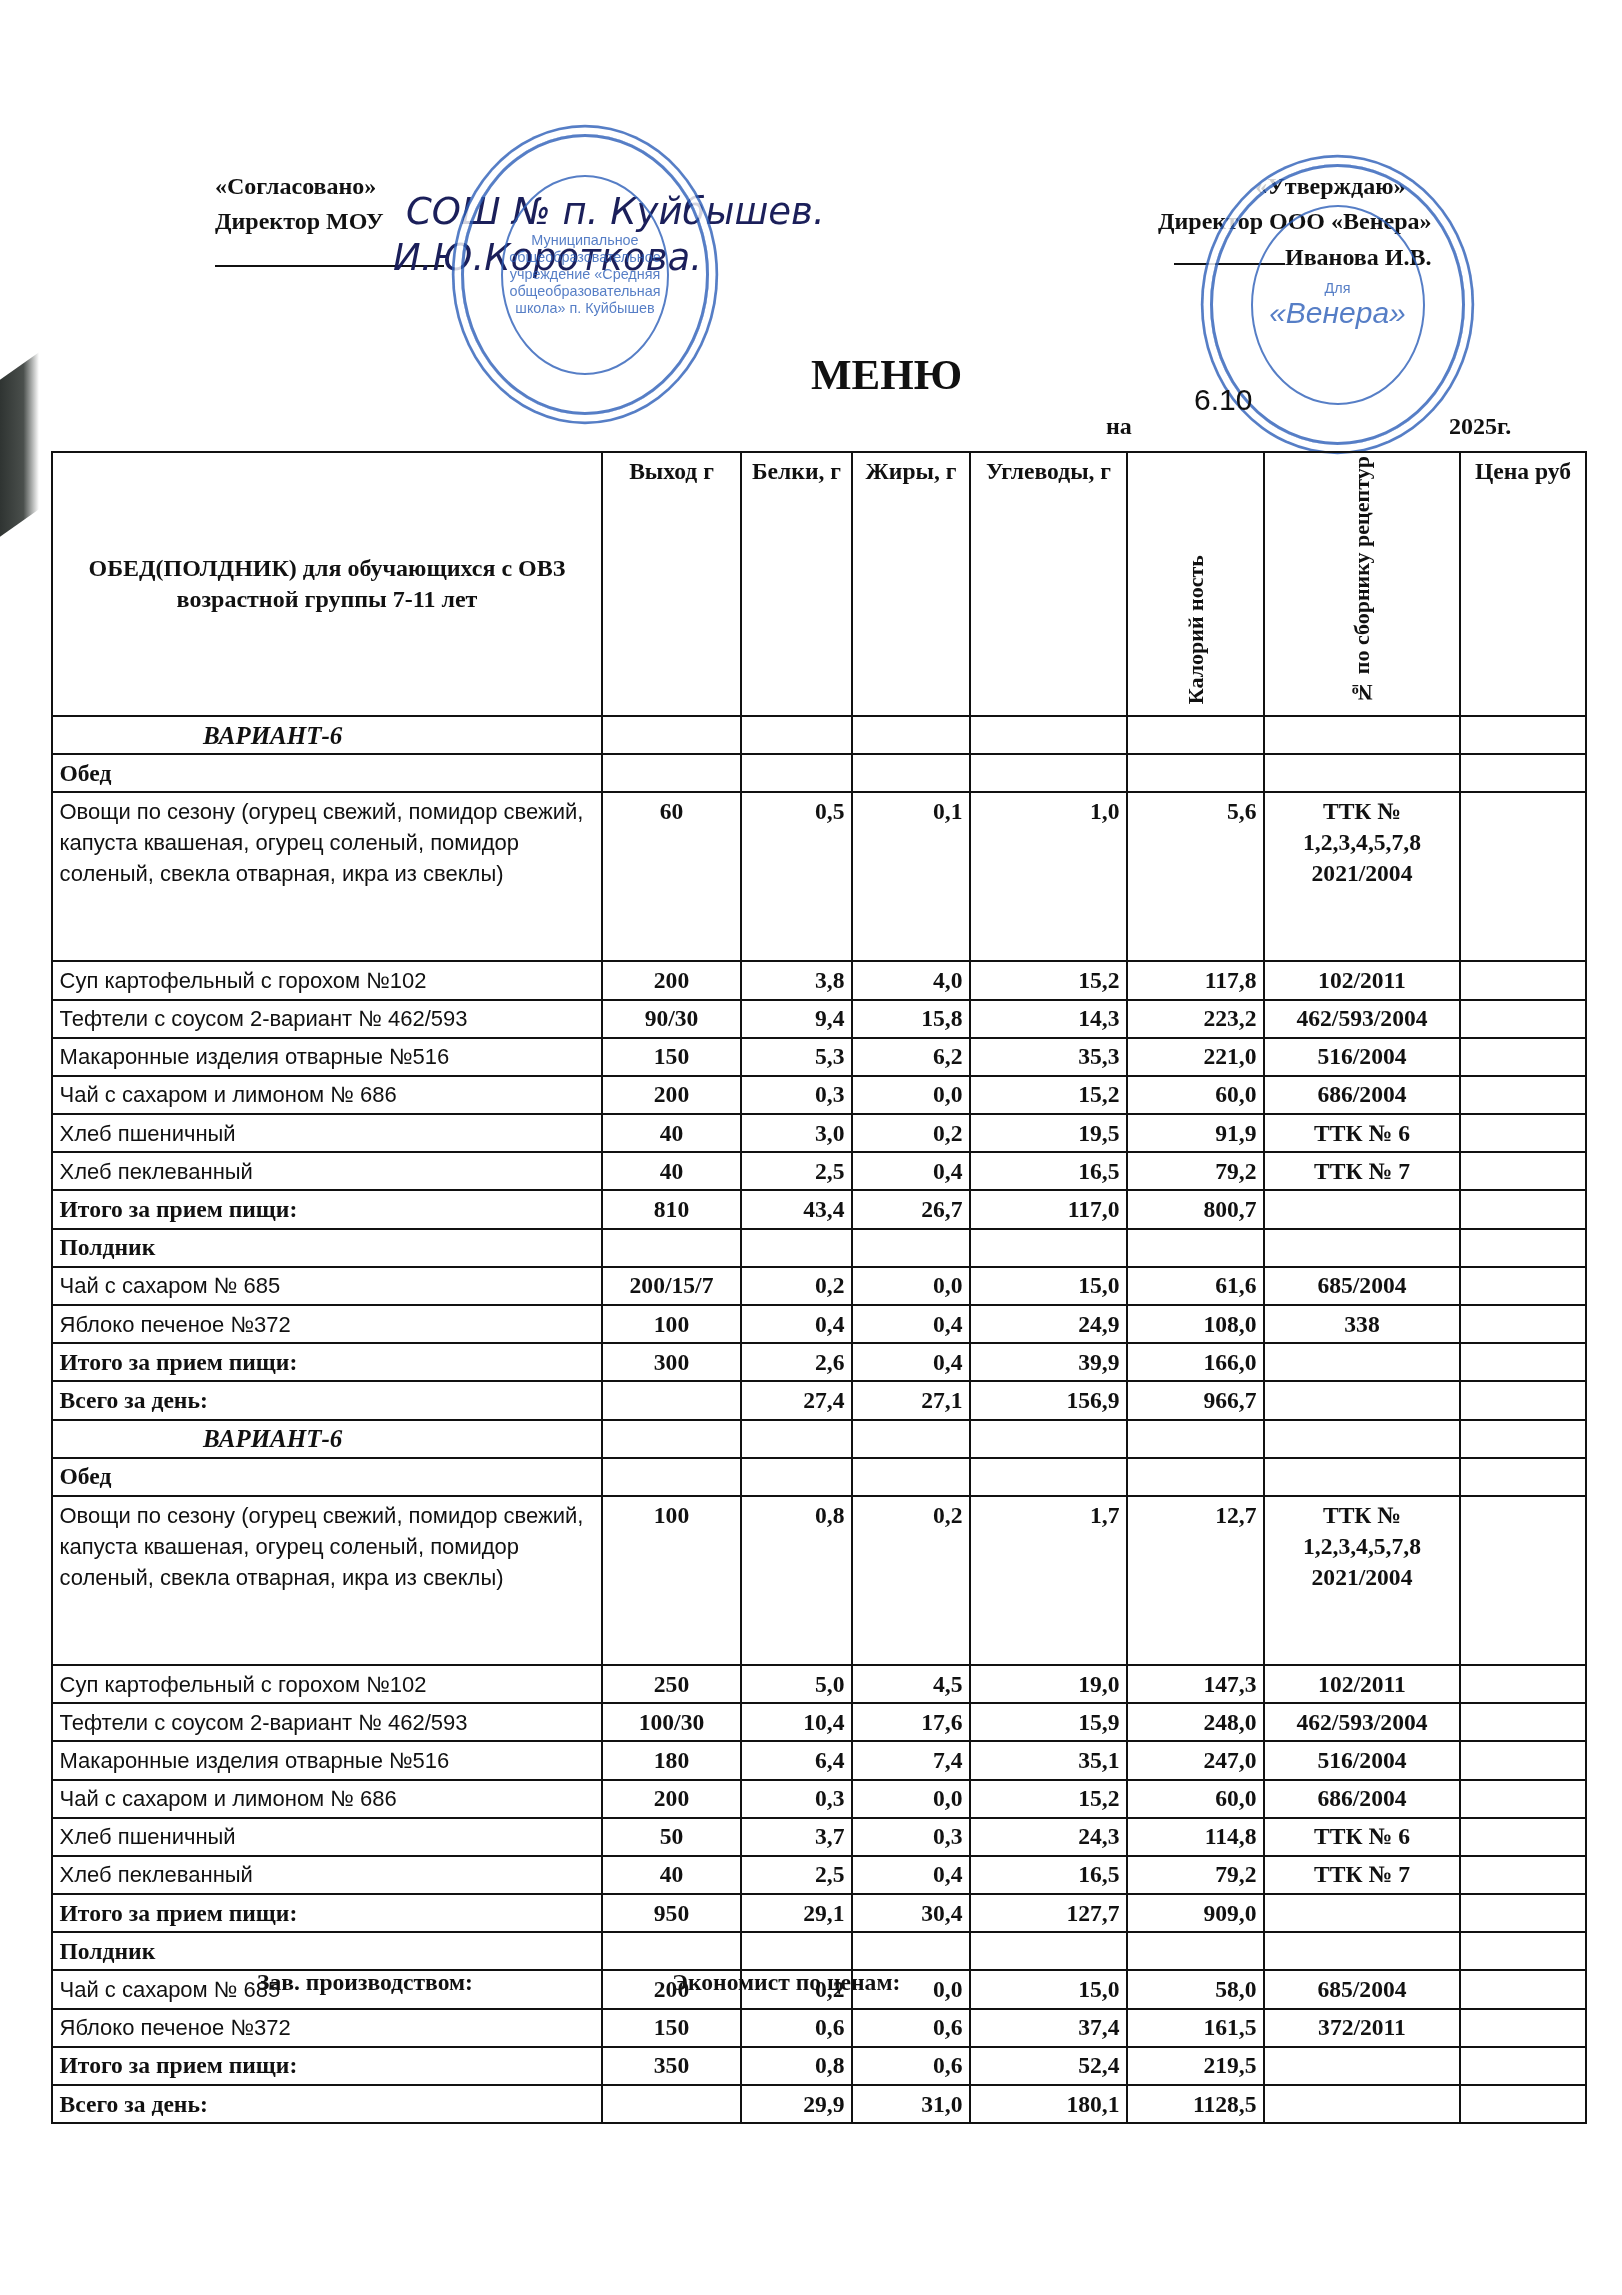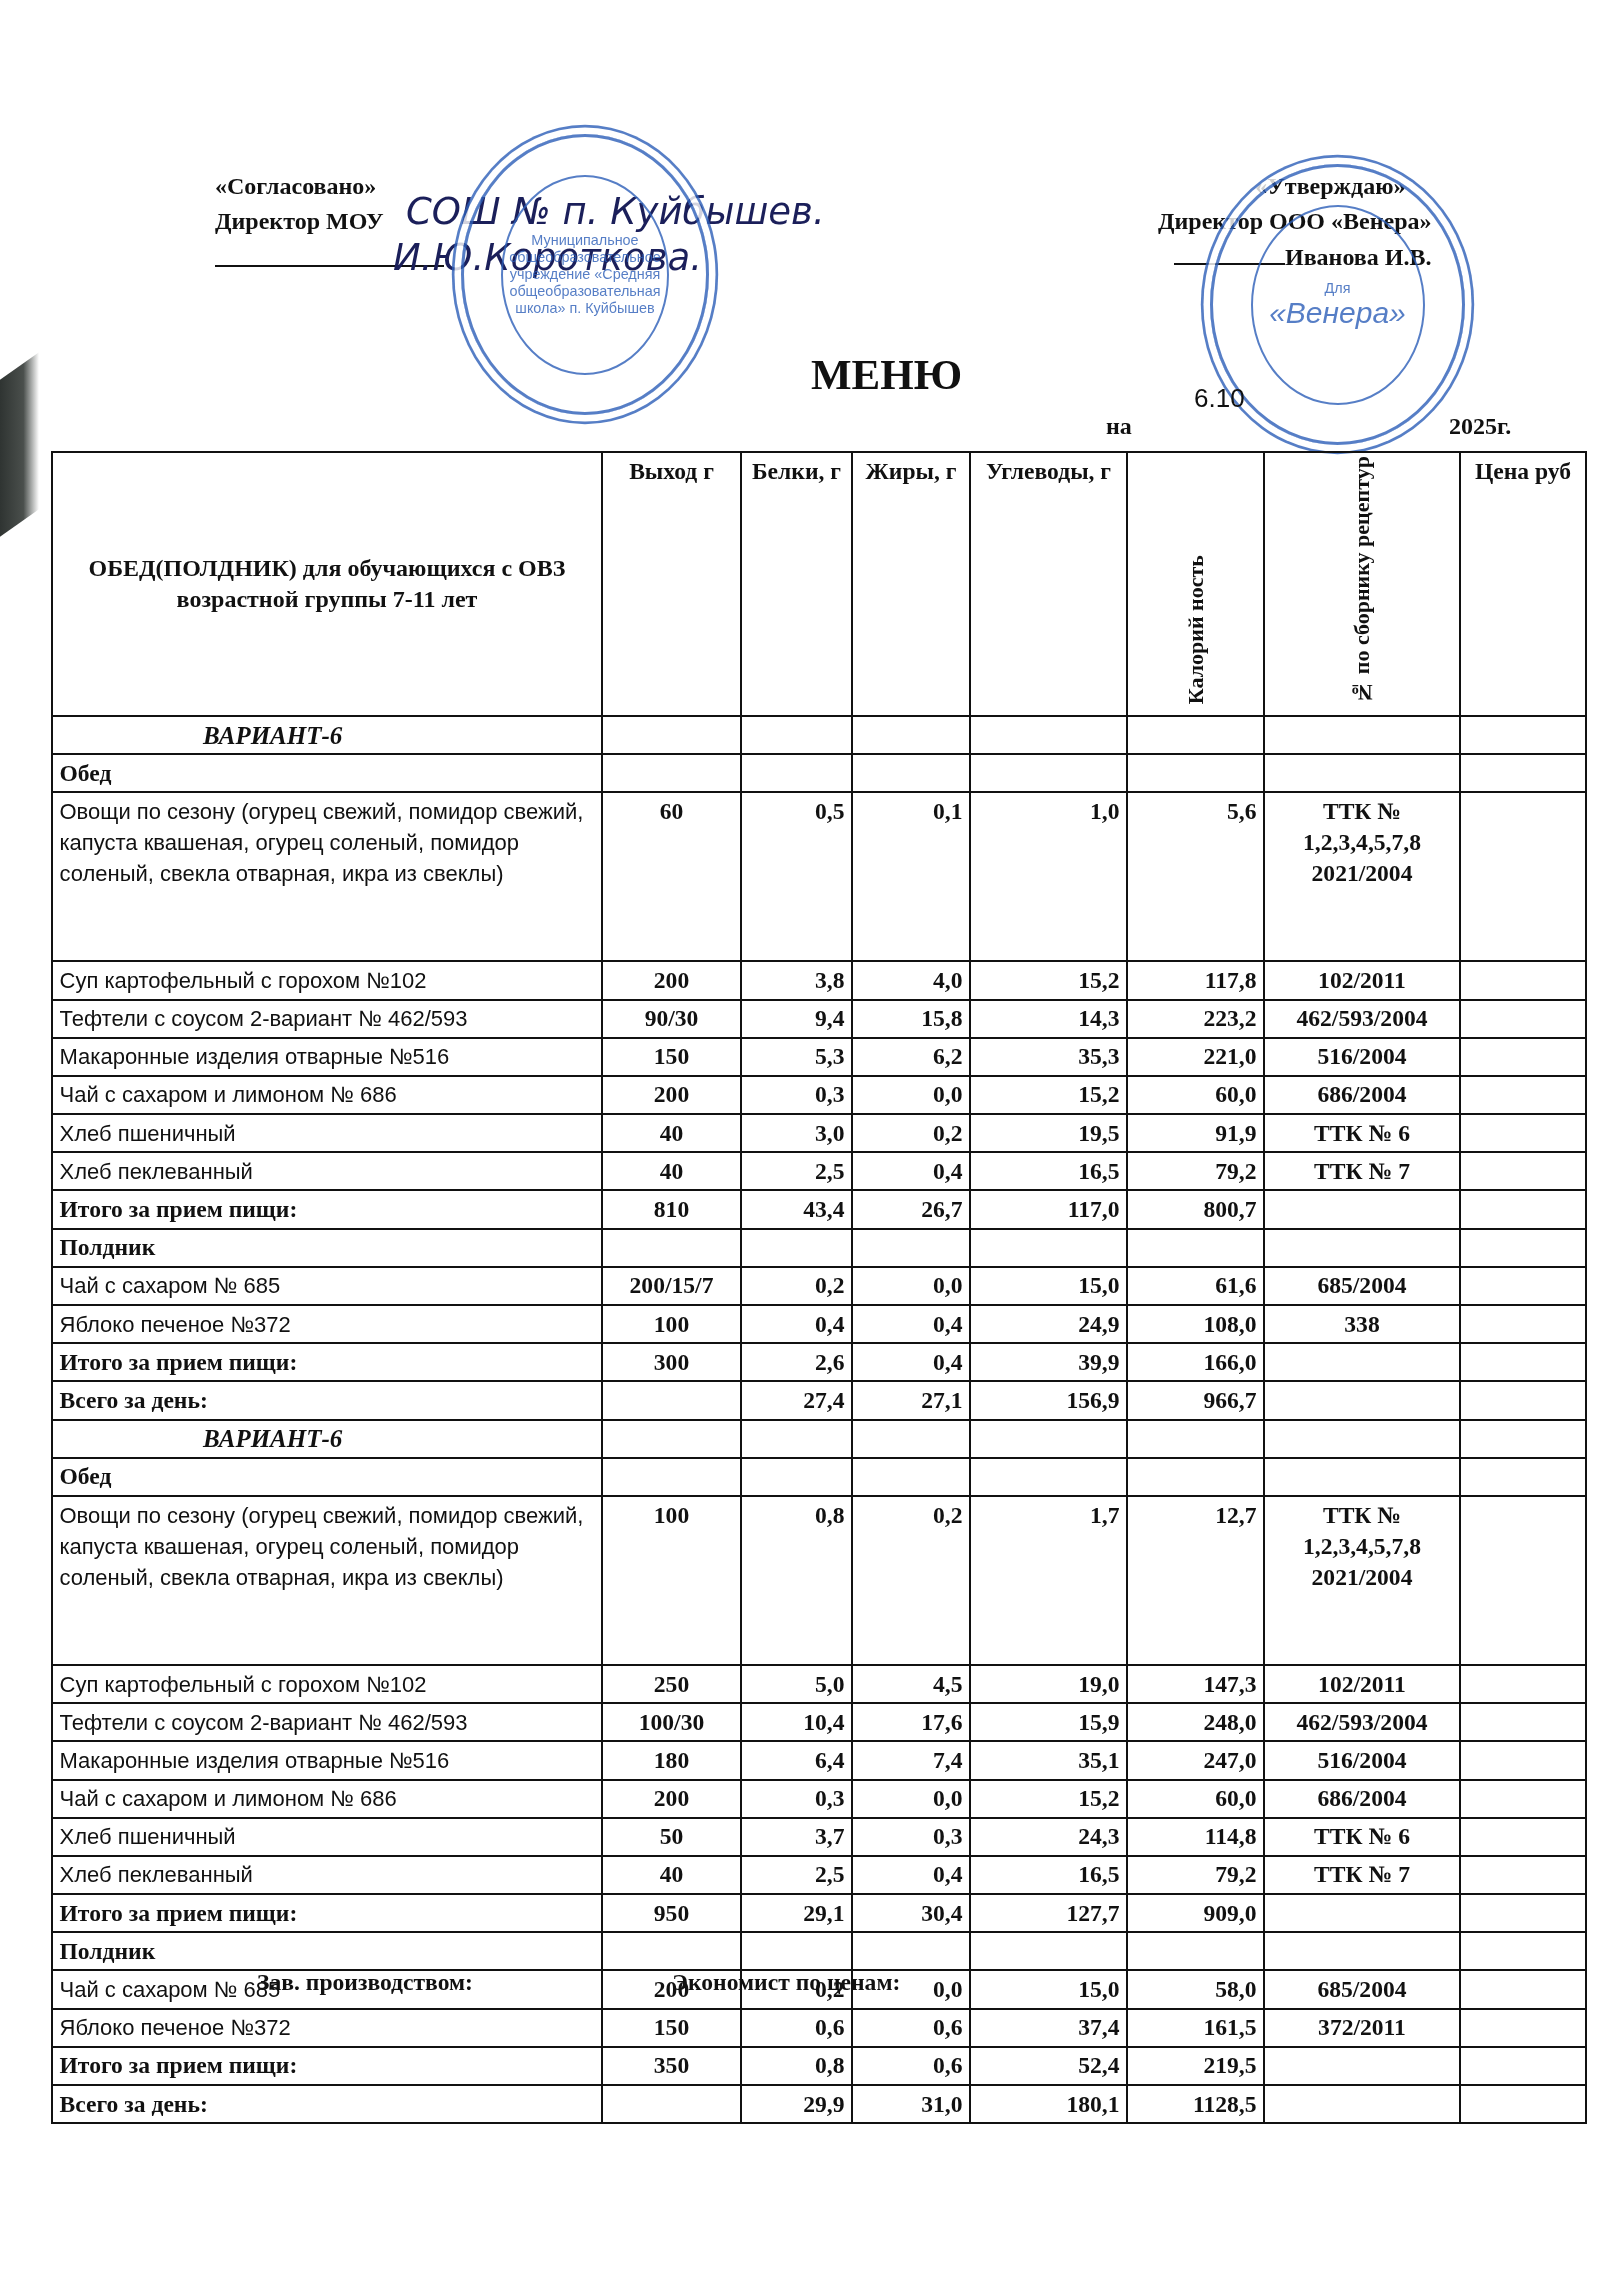--- a/index.html
+++ b/index.html
@@ -27,21 +27,21 @@
     border:3.3px solid #2d5fb8; box-shadow:0 0 0 6.5px #fff, 0 0 0 9.2px #2d5fb8;
     color:#2d5fb8; opacity:0.8;
     display:flex; align-items:center; justify-content:center; text-align:center;
     font-family:"Liberation Sans", sans-serif;
   }
   .stamp-inner { border:2.6px solid #2d5fb8; border-radius:50%; display:flex; align-items:center; justify-content:center; text-align:center; }
   .title { position:absolute; left:811px; top:350px; font-size:43px; font-weight:bold; }
   .date-line { position:absolute; top:413px; font-weight:bold; font-size:24px; }
   .date-na { left:1106px; }
   .date-year { left:1449px; }
-  .date-handwritten { position:absolute; left:1194px; top:383px; font-family:"Liberation Sans", sans-serif; font-size:26px; }
+  .date-handwritten { position:absolute; left:1194px; top:383px; font-family:"Liberation Sans", sans-serif; font-size:30px; }
 
   table.menu {
     position:absolute; left:51px; top:451px;
     border-collapse:collapse; table-layout:fixed;
     width:1533px; font-weight:bold; font-size:23.6px;
   }
   table.menu td, table.menu th {
     border:2px solid #111; padding:2.6px 6.5px; vertical-align:top;
     line-height:31px; overflow:hidden;
   }

